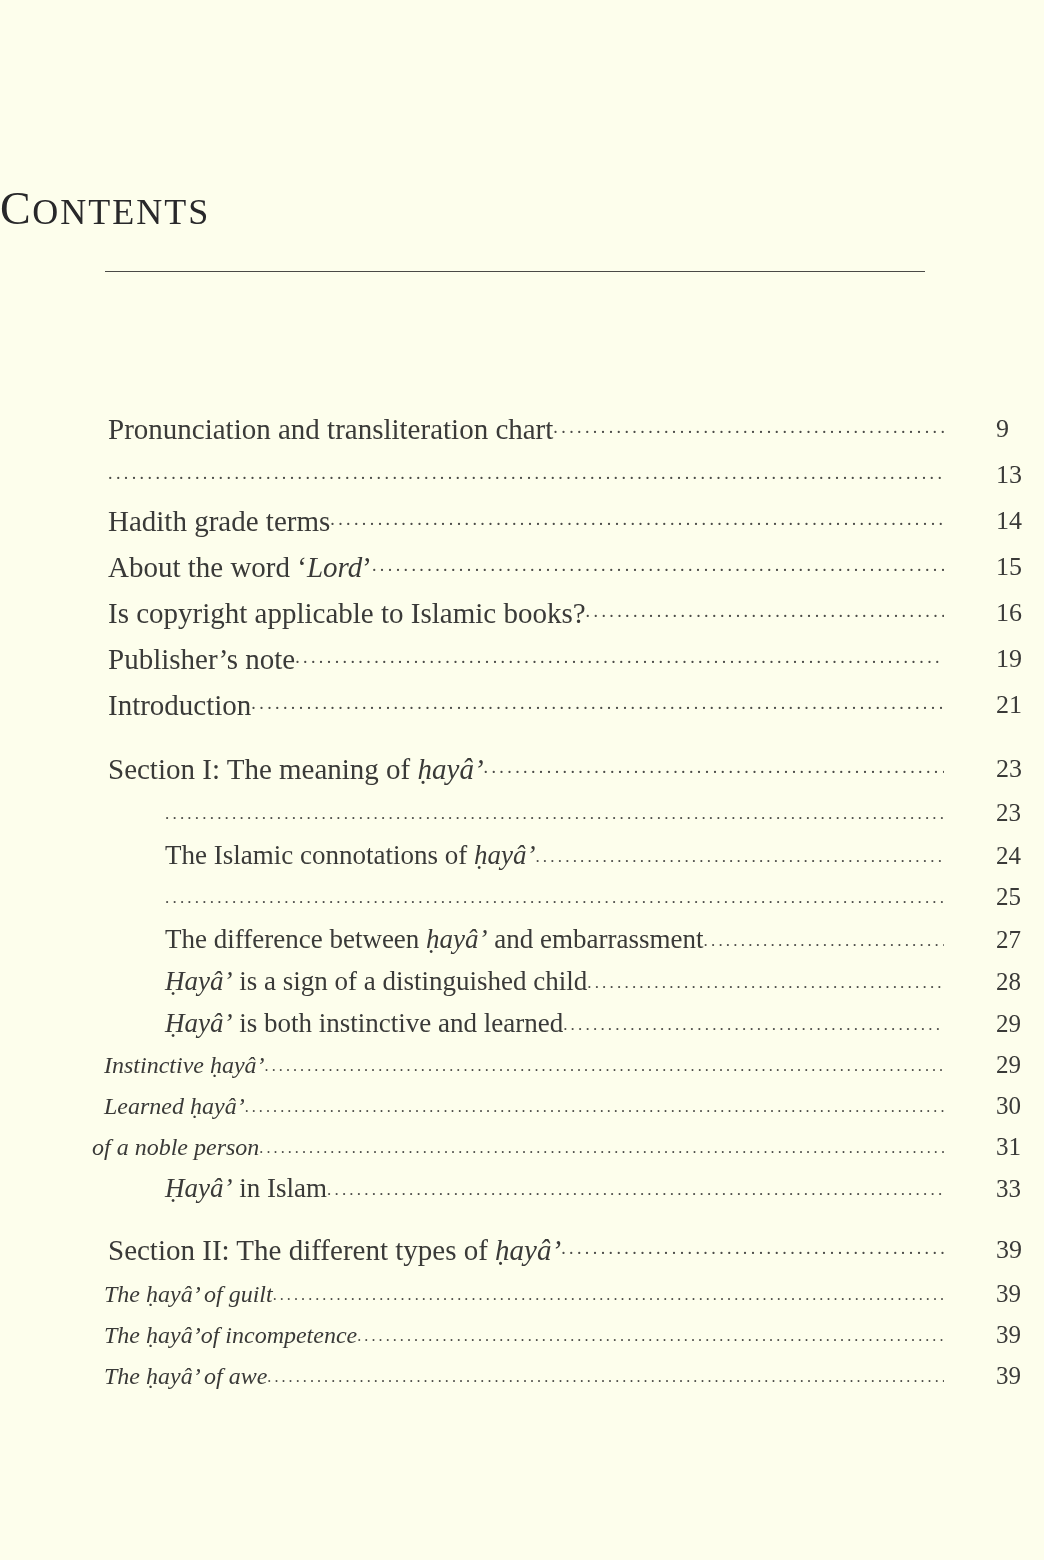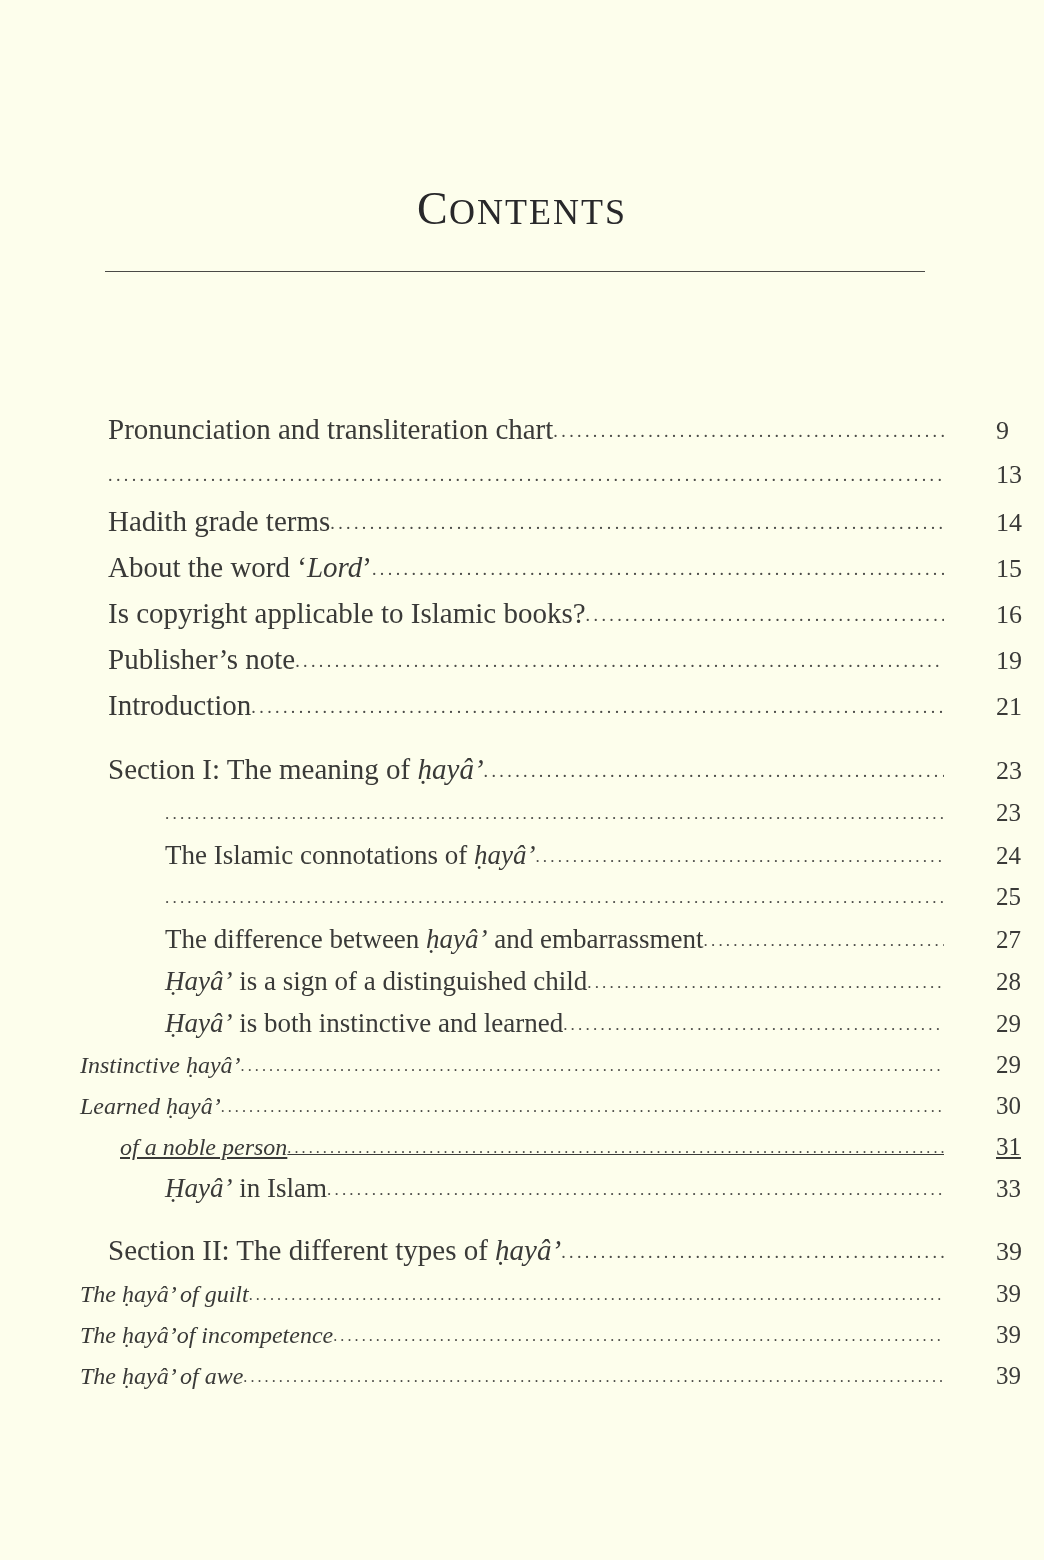--- a/index.html
+++ b/index.html
@@ -21,21 +21,20 @@
     height: 1560px;
     box-sizing: border-box;
   }
 
   
   .toc-title {
     position: absolute;
     top: 186px;
     left: 0;
     width: 1044px;
-    text-align: center;
     font-size: 44px;
     letter-spacing: 1.5px;
     color: #28282a;
     font-variant: small-caps;
     line-height: 1;
   }
   
   .toc-title .cap-first { font-size: 46px; }
   .toc-title .cap-rest  { font-size: 36px; letter-spacing: 2px; }
 
@@ -91,51 +90,51 @@
     white-space: nowrap;
   }
 
   
   .lvl0 {
     font-size: 29px;
     line-height: 46px;
     height: 46px;
     padding-left: 108px;
     padding-right: 12px;
+    align-items: flex-end;
   }
   .lvl0 .leader { letter-spacing: 3.4px; font-size: 18px; }
   .lvl0 .pageno { font-size: 26px; }
 
   
   .lvl1 {
     font-size: 27px;
     line-height: 42px;
     height: 42px;
     padding-left: 165px;
     padding-right: 12px;
   }
   .lvl1 .leader { letter-spacing: 3.2px; font-size: 17px; }
   .lvl1 .pageno { font-size: 25px; }
 
   
   .lvl2 {
     font-size: 24px;
     line-height: 41px;
     height: 41px;
-    padding-left: 80px;
+    padding-left: 104px;
     padding-right: 12px;
     font-style: italic;
   }
   .lvl2 .leader { letter-spacing: 3.1px; font-size: 16px; font-style: normal; }
   .lvl2 .pageno { font-size: 25px; font-style: normal; }
 
   
   .lvl2.cont {
-    padding-left: 120px;
-    text-decoration: underline;
+    padding-left: 92px;
   }
 
   .gap-section { height: 18px; }
 
   .it { font-style: italic; }
   .rm { font-style: normal; }
 </style>
 </head>
 <body>
 

